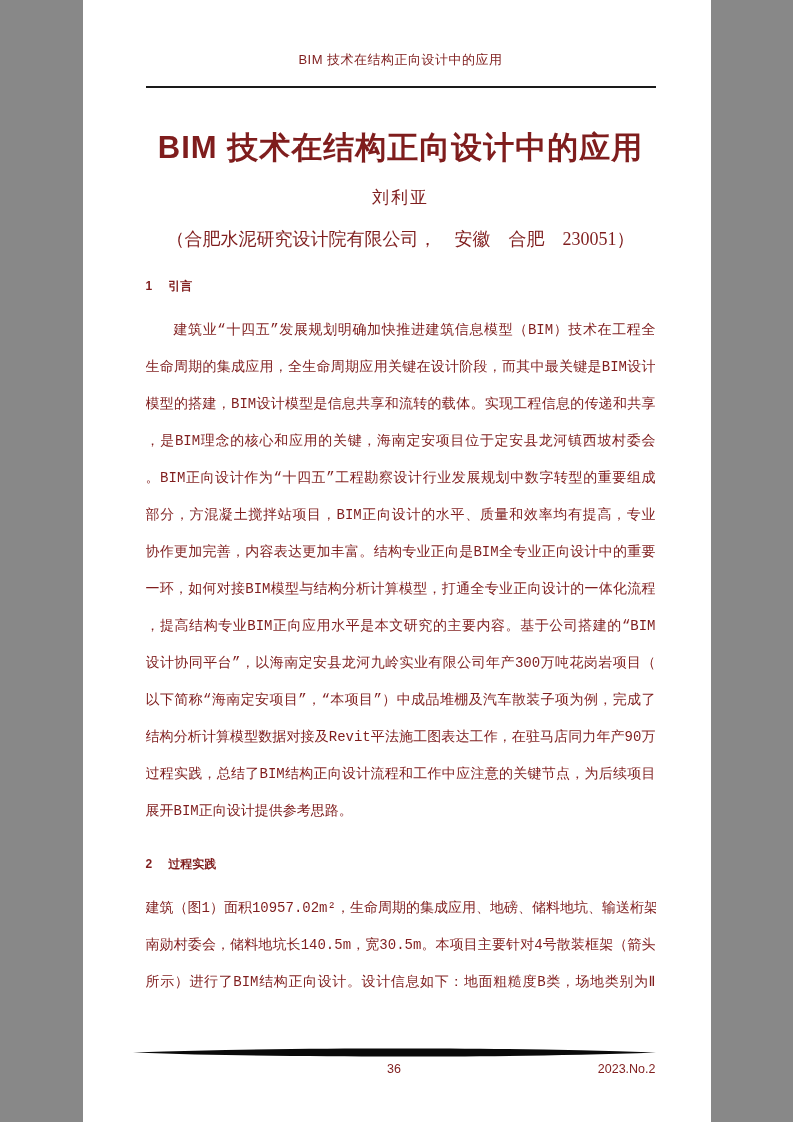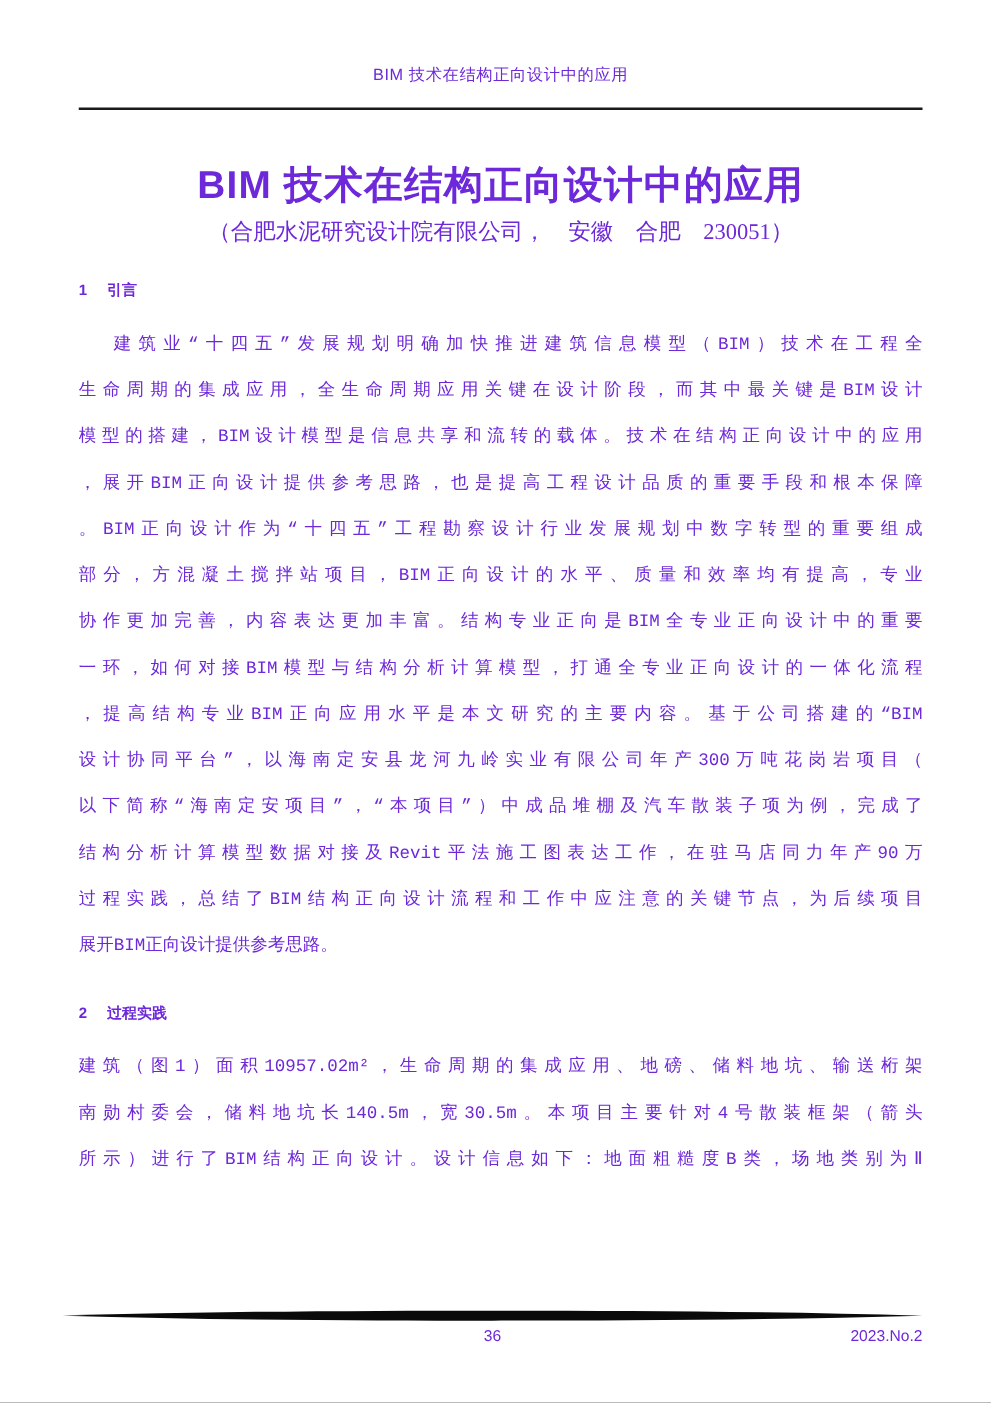--- a/index.html
+++ b/index.html
@@ -1,21 +1,21 @@
 <!DOCTYPE html>
 <html><head>
 <meta charset="utf-8">
 <style>
   html,body { margin:0; padding:0; background:#888; }
   .page {
     position:relative;
-    width:793px; height:1122px;
+    width:628px; height:1122px;
     margin:0 auto;
     background:#ffffff;
-    color:#6d28d9;
+    color:#7f1d1d;
     font-family:"Liberation Sans","DejaVu Sans",sans-serif;
     box-sizing:border-box;
     padding:52px 55px 0 63px;
     overflow:hidden;
   }
   .running-header {
     text-align:center;
     font-size:13px;
     line-height:16px;
     letter-spacing:0.5px;
@@ -35,21 +35,21 @@
   }
   .author {
     margin-top:16px;
     text-align:center;
     font-size:17px;
     line-height:24px;
     font-family:"Liberation Serif","DejaVu Serif",serif;
     letter-spacing:2px;
   }
   .affiliation {
-    margin-top:2px;
+    margin-top:16px;
     text-align:center;
     font-size:18px;
     line-height:26px;
     font-family:"Liberation Serif","DejaVu Serif",serif;
   }
   .section-heading {
     margin-top:20px;
     font-size:12px;
     line-height:28px;
     font-weight:700;
@@ -96,30 +96,31 @@
 <body>
 
 <div class="page">
 
   <div class="running-header">BIM 技术在结构正向设计中的应用</div>
 
   <hr class="header-rule">
 
   <h1 class="paper-title">BIM 技术在结构正向设计中的应用</h1>
 
+  <div class="author">刘利亚</div>
 
   <div class="affiliation">（合肥水泥研究设计院有限公司，　安徽　合肥　230051）</div>
 
   <div id="sections-container">
       <div class="section-heading"><span class="sec-num">1</span><span>引言</span></div>
       <div class="paragraph">
         <div class="para-line indent">建筑业“十四五”发展规划明确加快推进建筑信息模型（BIM）技术在工程全</div>
         <div class="para-line">生命周期的集成应用，全生命周期应用关键在设计阶段，而其中最关键是BIM设计</div>
-        <div class="para-line">模型的搭建，BIM设计模型是信息共享和流转的载体。技术在结构正向设计中的应用</div>
-        <div class="para-line">，展开BIM正向设计提供参考思路，也是提高工程设计品质的重要手段和根本保障</div>
+        <div class="para-line">模型的搭建，BIM设计模型是信息共享和流转的载体。实现工程信息的传递和共享</div>
+        <div class="para-line">，是BIM理念的核心和应用的关键，海南定安项目位于定安县龙河镇西坡村委会</div>
         <div class="para-line">。BIM正向设计作为“十四五”工程勘察设计行业发展规划中数字转型的重要组成</div>
         <div class="para-line">部分，方混凝土搅拌站项目，BIM正向设计的水平、质量和效率均有提高，专业</div>
         <div class="para-line">协作更加完善，内容表达更加丰富。结构专业正向是BIM全专业正向设计中的重要</div>
         <div class="para-line">一环，如何对接BIM模型与结构分析计算模型，打通全专业正向设计的一体化流程</div>
         <div class="para-line">，提高结构专业BIM正向应用水平是本文研究的主要内容。基于公司搭建的“BIM</div>
         <div class="para-line">设计协同平台”，以海南定安县龙河九岭实业有限公司年产300万吨花岗岩项目（</div>
         <div class="para-line">以下简称“海南定安项目”，“本项目”）中成品堆棚及汽车散装子项为例，完成了</div>
         <div class="para-line">结构分析计算模型数据对接及Revit平法施工图表达工作，在驻马店同力年产90万</div>
         <div class="para-line">过程实践，总结了BIM结构正向设计流程和工作中应注意的关键节点，为后续项目</div>
         <div class="para-line no-flush">展开BIM正向设计提供参考思路。</div>

